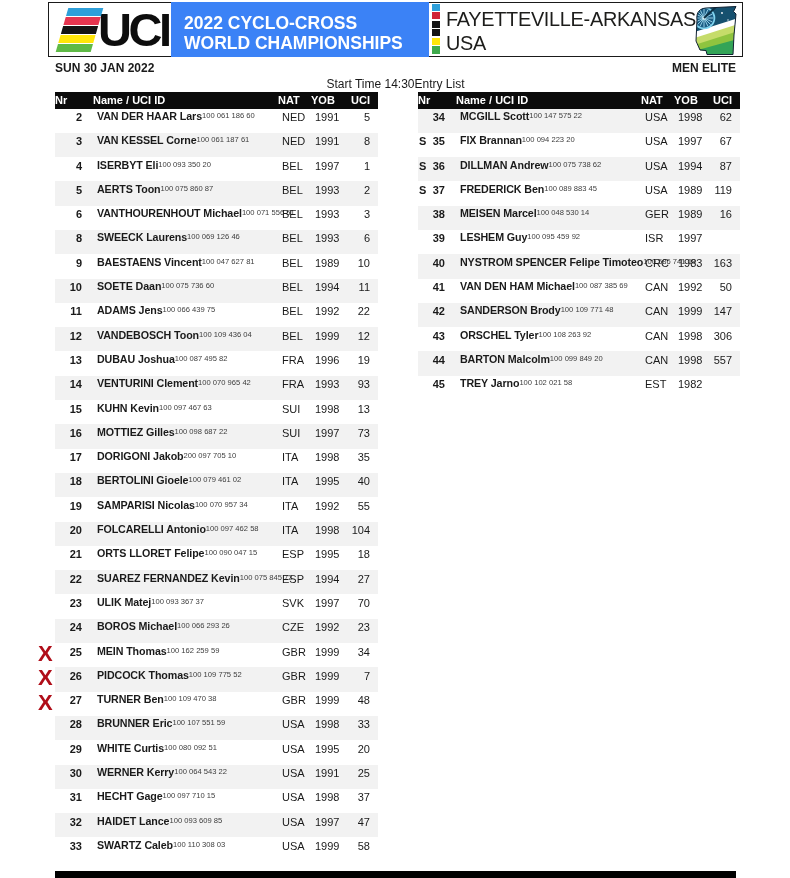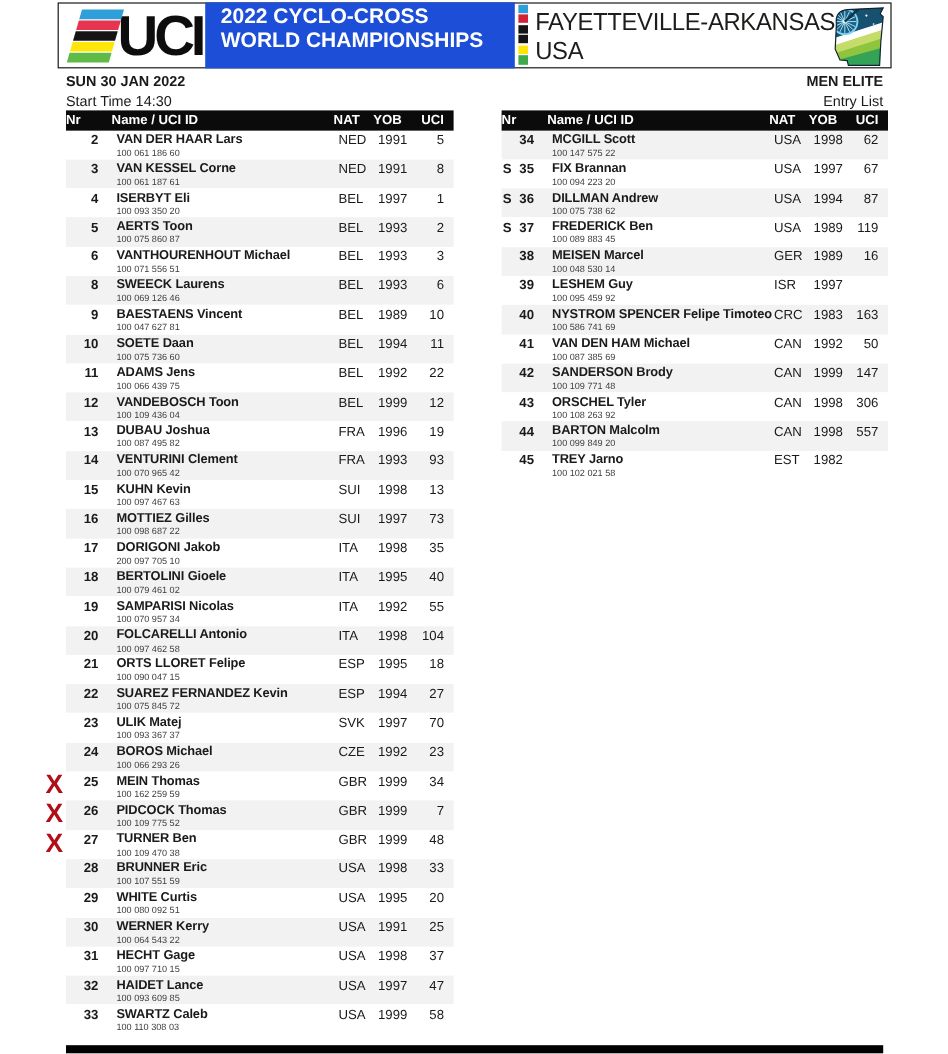--- a/index.html
+++ b/index.html
@@ -16,51 +16,51 @@
   }
   .uci-logo{position:absolute;left:4px;top:1px;height:51px;display:flex;align-items:center}
   .uci-stripes{display:flex;flex-direction:column;gap:1.5px;transform:skewX(-16deg);margin-left:9px}
   .uci-stripes span{width:35px;height:7.6px;display:block}
   .uci-wordmark{
     font-size:47px;font-weight:800;letter-spacing:-3.5px;line-height:48px;
     margin-left:1px;color:#0d0d0d;
   }
   .title-box{
     position:absolute;left:122px;top:-1.5px;width:258px;height:55.5px;
-    background:#1d4ed8;color:#fff;padding:1px 0 0 13px;box-sizing:border-box;
+    background:#3b82f6;color:#fff;padding:11px 0 0 13px;box-sizing:border-box;
   }
   .title-box div{font-size:17.5px;font-weight:700;line-height:20.5px;white-space:nowrap}
   .color-strip{position:absolute;left:383px;top:0.5px;width:8px;display:flex;flex-direction:column;gap:1.4px}
   .color-strip span{width:8px;height:7.2px;display:block}
   .location{
     position:absolute;left:397px;top:4px;font-size:20.5px;line-height:23.5px;
     color:#1d1d1b;letter-spacing:-0.3px;transform-origin:left top;transform:scaleX(.97);
   }
   .event-logo{position:absolute;right:4px;top:2px}
 
   
   .meta1{position:absolute;left:55px;top:61px;width:681px;display:flex;justify-content:space-between;font-size:12px;font-weight:700}
-  .meta2{position:absolute;left:55px;top:77px;width:681px;display:flex;justify-content:space-between;font-size:12px}
+  .meta2{position:absolute;left:55px;top:77px;width:681px;display:flex;justify-content:center;font-size:12px}
 
   
   .tbl{position:absolute;top:92px;font-size:11px}
   .tbl.left{left:55px;width:323px}
   .tbl.right{left:418px;width:322px}
   .thead{display:flex;background:#0b0b0b;color:#fff;font-weight:700;height:16.5px;align-items:center;font-size:11px}
   .h-nr{width:27px;text-align:left;flex:none}
   .h-name{margin-left:11px;width:184px;flex:none}
   .h-nat{width:33px;flex:none;padding-left:1px}
   .h-yob{width:34px;flex:none}
   .h-uci{flex:1;text-align:right;padding-right:8px}
 
   .row{display:flex;height:24.3px;box-sizing:border-box;padding-top:2.5px;position:relative;background:#fff}
   .tbl.left  .row:nth-child(even){background:#f2f2f2}
   .tbl.right .row:nth-child(odd){background:#f2f2f2}
   .c-nr{width:27px;text-align:right;font-weight:700;flex:none}
-  .c-name{margin-left:15px;width:184px;flex:none;display:flex;flex-direction:column;overflow:visible}
+  .c-name{margin-left:15px;width:184px;flex:none;display:flex;overflow:visible}
   .nm{font-weight:700;font-size:10.7px;line-height:11.5px;white-space:nowrap;letter-spacing:-0.1px}
   .idl{font-size:7.6px;line-height:9.5px;color:#3c3c3c;white-space:nowrap}
   .c-nat{width:33px;flex:none;padding-left:1px}
   .c-yob{width:34px;flex:none}
   .c-uci{flex:1;text-align:right;padding-right:8px}
 
   .flag-x{
     position:absolute;left:-17px;top:-1px;color:#b00e19;font-weight:800;
     font-size:22px;line-height:23px;display:none;letter-spacing:0;
   }

